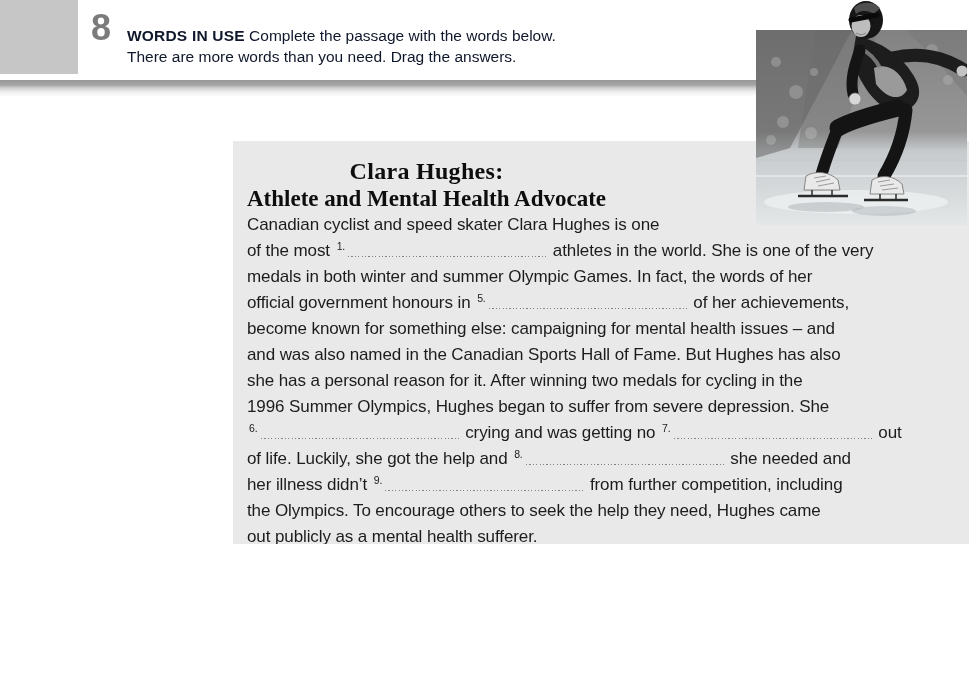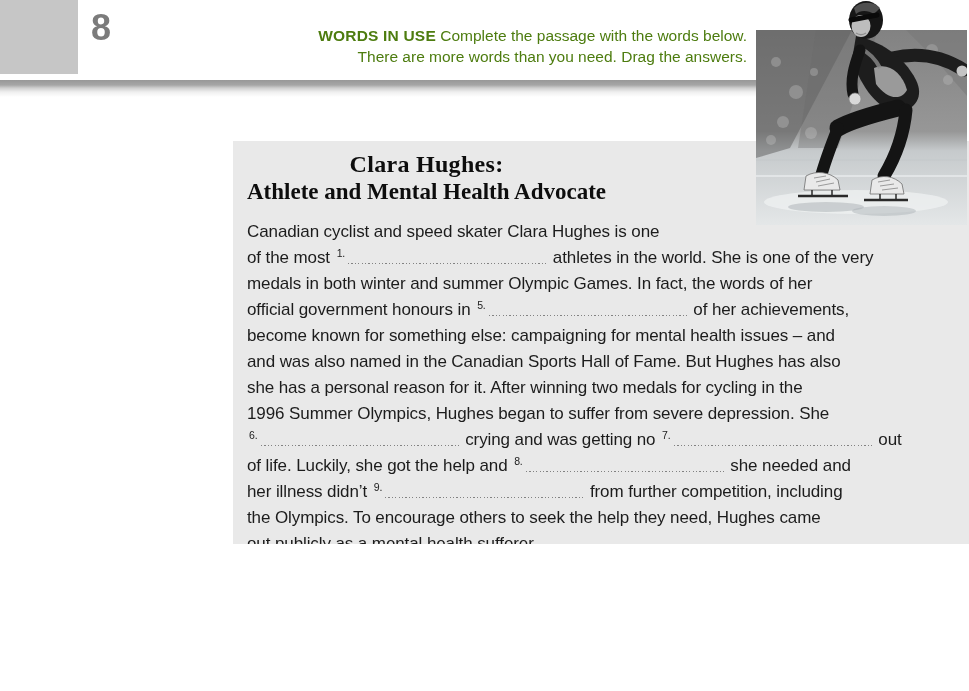--- a/index.html
+++ b/index.html
@@ -9,38 +9,38 @@
 
   
   .corner-block{position:absolute;left:0;top:0;width:78px;height:74px;background:#c6c6c6;}
 
   
   .ex-num{position:absolute;left:91px;top:10px;font-size:36px;line-height:36px;
           font-weight:bold;color:#7b7b7b;}
 
   
   .header{position:absolute;left:127px;top:25px;width:620px;font-size:15.5px;
-          line-height:21px;color:#4d7c0f;text-align:right;}
+          line-height:21px;color:#0f172a;}
   .header b{letter-spacing:0.2px;}
 
   
   .divider{position:absolute;left:0;top:80px;width:758px;height:17px;
            background:linear-gradient(180deg,#989898 0px,#a6a6a6 5px,#cfcfcf 8px,
                       #efefef 12px,#ffffff 17px);}
 
   
   .card{position:absolute;left:233px;top:141px;width:736px;height:403px;
-        background:#e9e9e9;box-sizing:border-box;padding:8px 8px 0 14px;
+        background:#e9e9e9;box-sizing:border-box;padding:15px 8px 0 14px;
         font-size:0;line-height:0;overflow:hidden;z-index:1;}
   .photo-spacer{float:right;width:222px;height:94px;}
   .title-wrap{display:inline-block;vertical-align:top;text-align:center;
               font-family:"Liberation Serif",serif;color:#0d0d0d;}
   .p-title{font-size:24px;line-height:30px;font-weight:bold;letter-spacing:0.3px;}
   .p-subtitle{font-size:23px;line-height:26px;font-weight:bold;}
-  .p-body{margin-top:14px;font-size:17px;line-height:26px;color:#1c1c1c;
+  .p-body{font-size:17px;line-height:26px;color:#1c1c1c;
           font-family:"Liberation Sans",sans-serif;letter-spacing:-0.1px;}
   .pline{white-space:nowrap;height:26px;}
 
   
   .blank{display:inline-block;white-space:nowrap;}
   .bnum{display:inline-block;font-size:10.5px;line-height:10px;position:relative;
         top:-6px;margin:0 3px 0 2px;color:#1c1c1c;}
   .dots{display:inline-block;width:200px;height:12px;position:relative;top:1px;
         background:repeating-linear-gradient(90deg,#828282 0 1.2px,transparent 1.2px 3.4px)
                    bottom/100% 1.4px no-repeat;}

